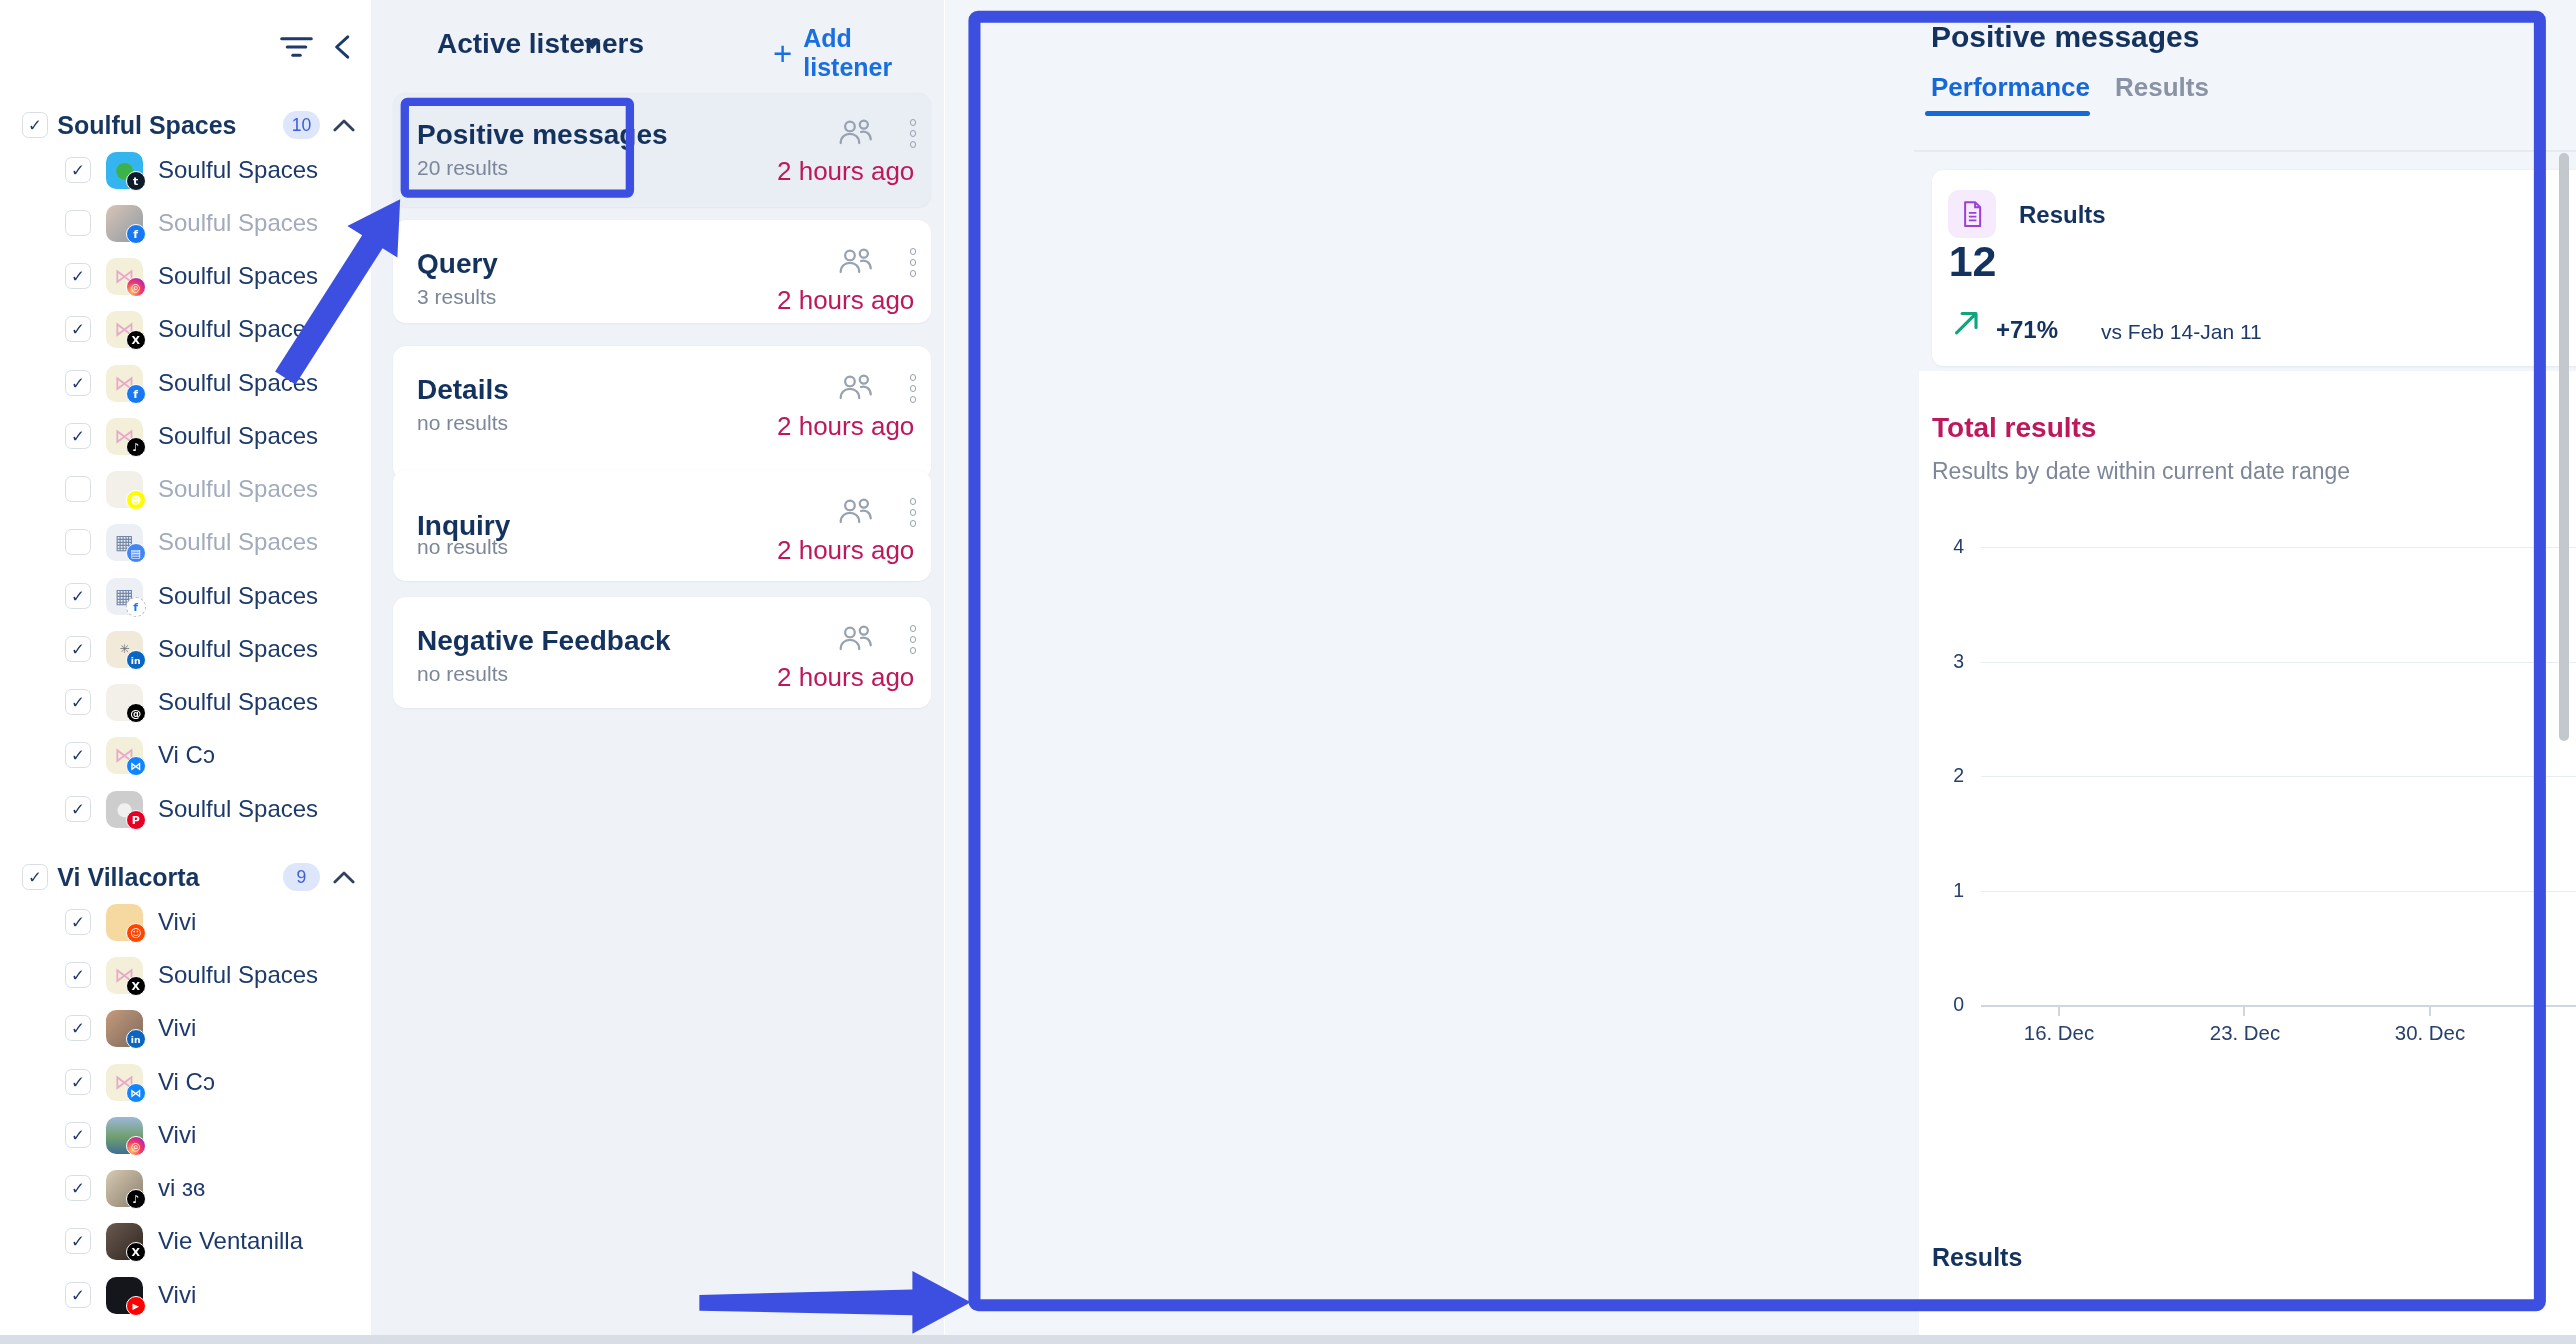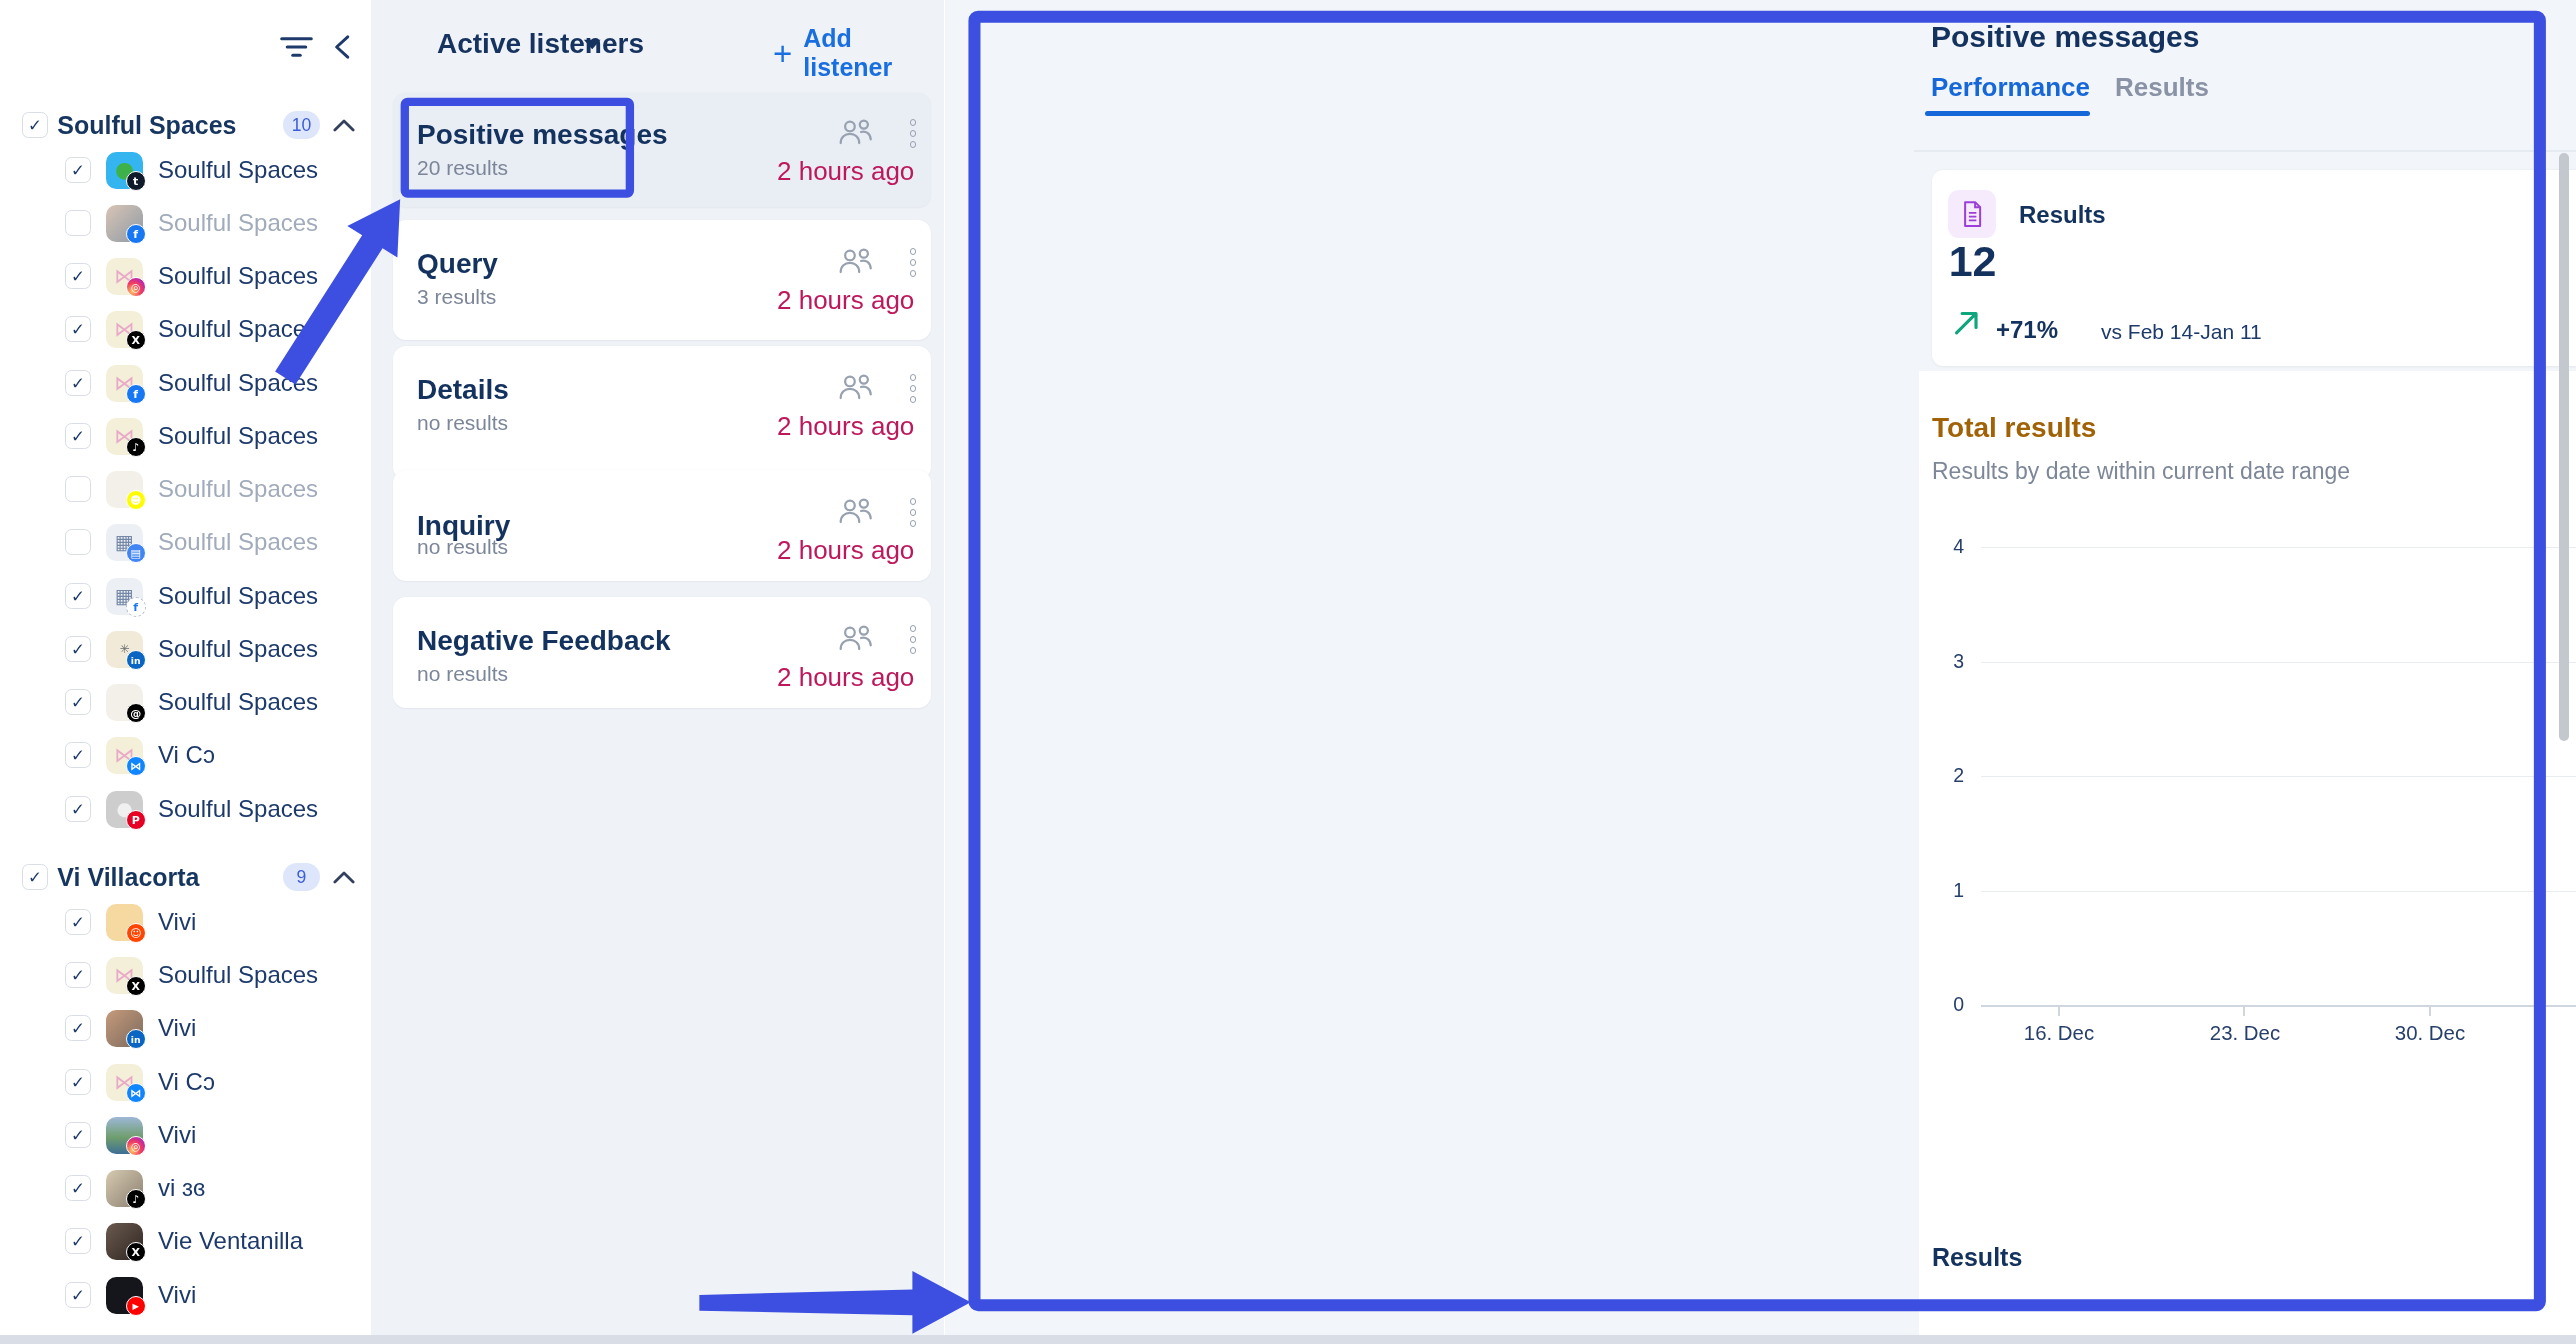--- a/index.html
+++ b/index.html
@@ -65,21 +65,21 @@
   .tab.idle{color:#8a93a6;}
   .tab-underline{position:absolute;left:980px;top:111px;width:165px;height:4.6px;background:#1667d8;border-radius:2.8px;}
   .pn-divider{position:absolute;left:969px;top:150px;width:1607px;height:1.9px;background:#e6eaf1;}
   .white-block{position:absolute;left:974px;top:371px;width:1582px;height:965px;background:#fff;}
   .mcard{position:absolute;top:170px;height:196px;background:#fff;border-radius:11px;box-shadow:0 0.9px 2.8px rgba(16,24,40,.06);}
   .mc-icon{position:absolute;left:15.7px;top:20.4px;width:48px;height:48px;border-radius:11px;display:flex;align-items:center;justify-content:center;}
   .mc-label{position:absolute;left:87px;top:31px;font-size:24px;font-weight:700;color:#14325e;}
   .mc-value{position:absolute;left:16.7px;top:67px;font-size:43px;font-weight:600;color:#14325e;}
   .mc-delta{position:absolute;left:64px;top:146px;font-size:24px;font-weight:700;color:#14325e;}
   .mc-vs{position:absolute;left:169px;top:150px;font-size:21px;color:#1d3a6b;}
-  .sec-title{position:absolute;left:987px;top:412px;font-size:28px;font-weight:700;color:#a16207;}
+  .sec-title{position:absolute;left:987px;top:412px;font-size:28px;font-weight:700;color:#be185d;}
   .sec-sub{position:absolute;left:987px;top:458px;font-size:23px;color:#7d8798;}
   
   .gridline{position:absolute;left:1036px;width:1528px;height:0.9px;background:#e9edf2;}
   .gridline.axis{height:1.9px;background:#cfd6df;}
   .ylab{position:absolute;left:973px;width:46px;text-align:right;font-size:19.5px;color:#27406b;}
   .xtick{position:absolute;top:1007px;width:1.9px;height:9.3px;background:#cfd6df;}
   .xlab{position:absolute;top:1022px;width:130px;text-align:center;font-size:20.4px;color:#27406b;}
   .bot-head{position:absolute;top:1243px;font-size:25px;font-weight:700;color:#14325e;}
   
   .scrollbar{position:absolute;left:2559px;top:153px;width:10.2px;height:588px;background:#c3c7ce;border-radius:5.6px;cursor:pointer;}
@@ -308,21 +308,21 @@
               <path d="M26 16 c5-1.5 10 1.5 10.5 8"></path>
             </g>
           </svg>
           <div class="kebab" style="right:15px;top:24px">
             <i></i>
             <i></i>
             <i></i>
           </div>
           <div class="lc-time" style="top:63px">2 hours ago</div>
         </div>
-        <div class="lcard" style="top: 220px; height: 120px;">
+        <div class="lcard" style="top: 220px; height: 103px;">
           <div class="lc-title" style="top:28px">Query</div>
           <div class="lc-sub" style="top:65px">3 results</div>
           <svg class="lc-people" style="top:26px" width="37" height="30" viewBox="0 0 40 32">
             <g fill="none" stroke="#97a1b0" stroke-width="2.4" stroke-linecap="round">
               <circle cx="14" cy="10" r="5.2"></circle>
               <path d="M4 28 c0-6.5 4.5-10 10-10 s10 3.5 10 10"></path>
               <circle cx="29" cy="8" r="4.4"></circle>
               <path d="M26 16 c5-1.5 10 1.5 10.5 8"></path>
             </g>
           </svg>

